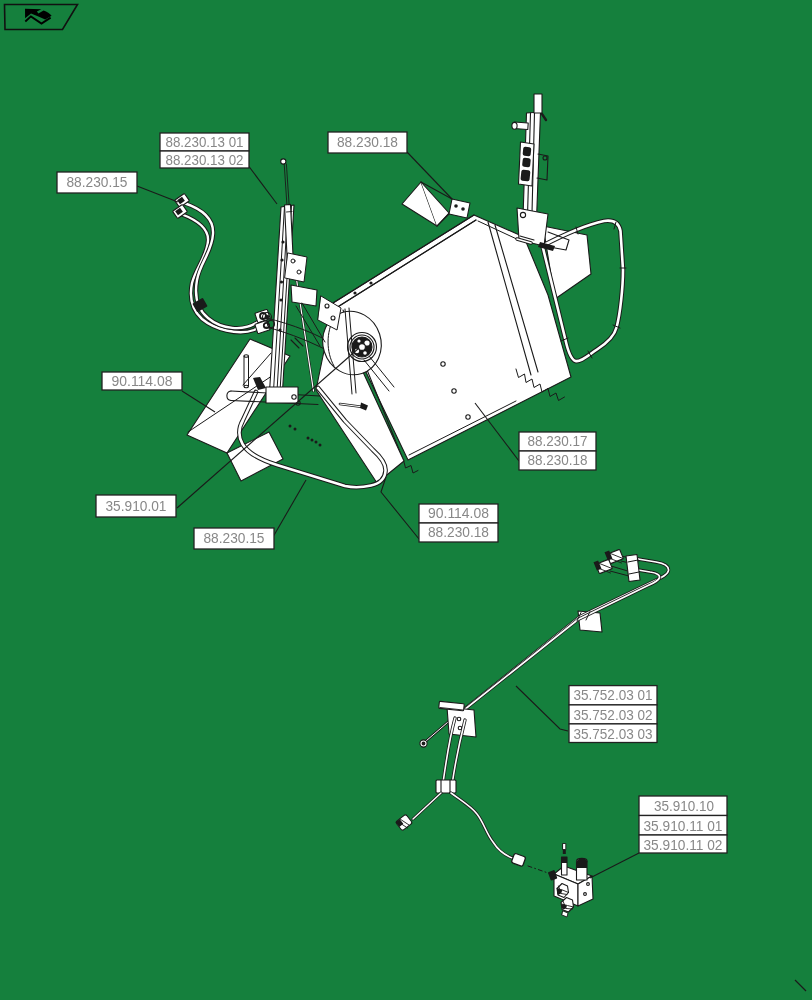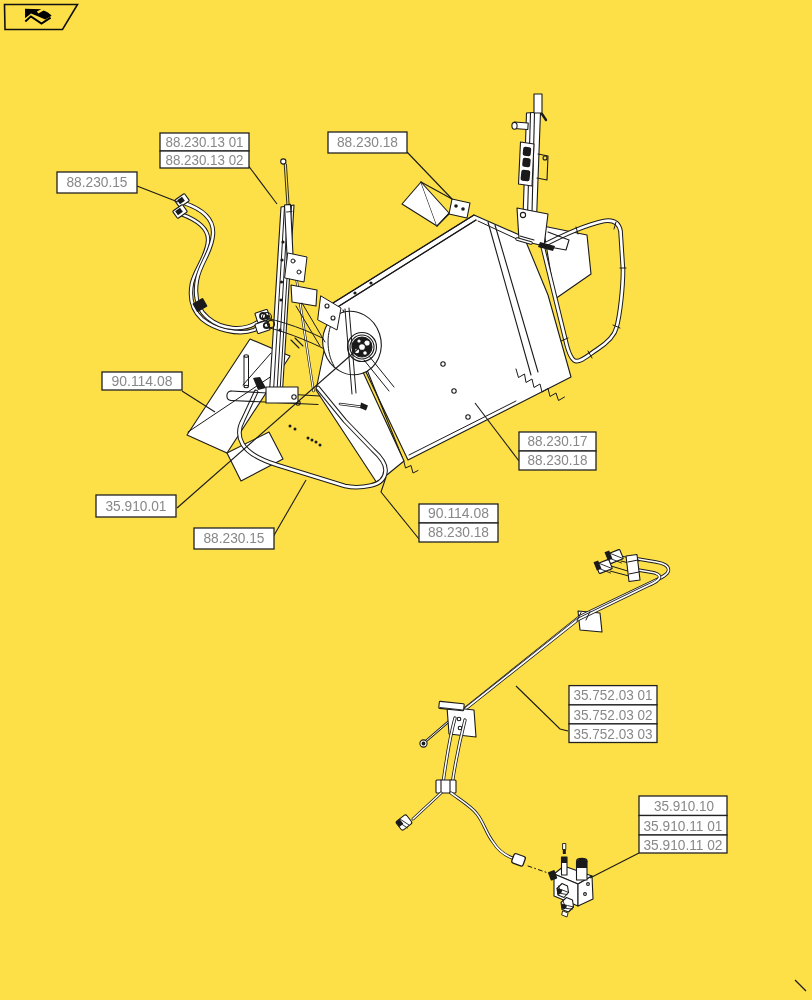--- a/index.html
+++ b/index.html
@@ -1,16 +1,16 @@
 <!DOCTYPE html>
 <html><head>
 <meta charset="utf-8">
 <style>
 html,body{margin:0;padding:0;background:#fff;}
-#page{position:relative;width:812px;height:1000px;background:#fde047;overflow:hidden;}
+#page{position:relative;width:812px;height:1000px;background:#15803d;overflow:hidden;}
 svg{position:absolute;top:0;left:0;}
 text{font-family:"Liberation Sans",sans-serif;fill:#888;}
 </style>
 </head>
 <body>
 <div id="page">
 <svg width="812" height="1000" viewBox="0 0 812 1000">
 <g id="logo" stroke="#111" fill="none" stroke-width="1.6">
   <path d="M4.5,4.5 L77.5,4.5 L62.5,29.5 L5,29.5 Z"></path>
   <path id="glyph" fill="#000" stroke="none" d="M25,8.8 L41.4,9.3 L36.9,11.4 L38.4,13.6 L43.6,10.5 C47,11.5 50,13.5 51.6,15.8 L45.2,19.4 L37.8,16.2 L31,13.4 L25.1,18.2 Z"></path>

